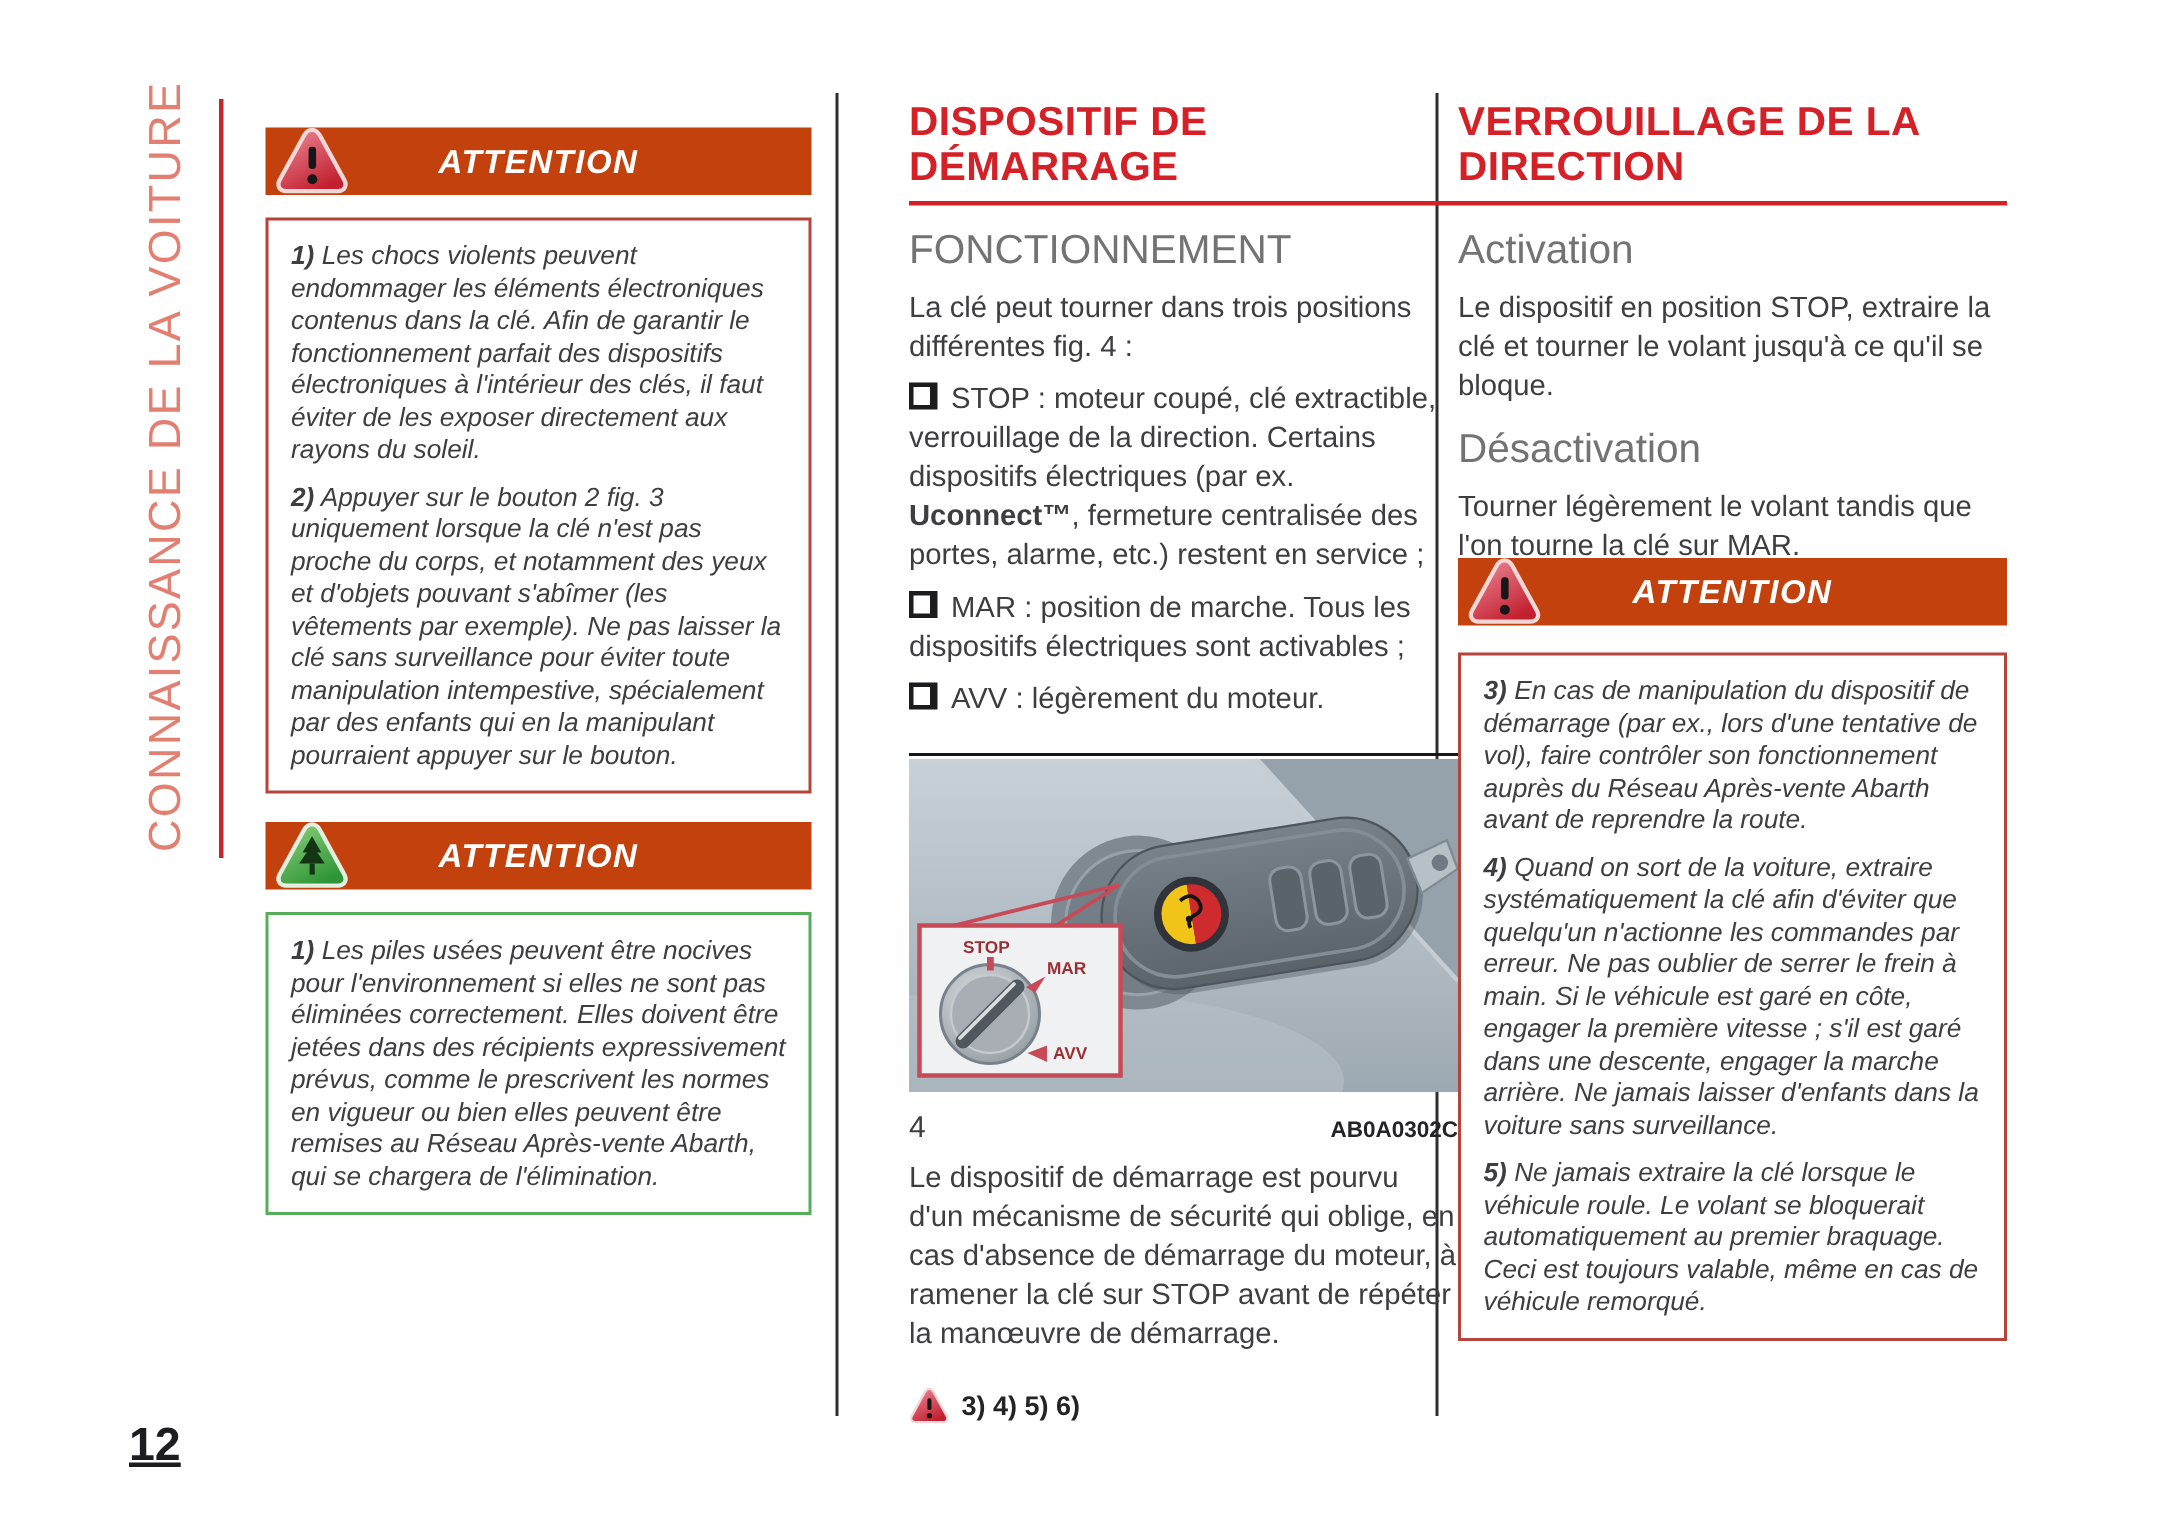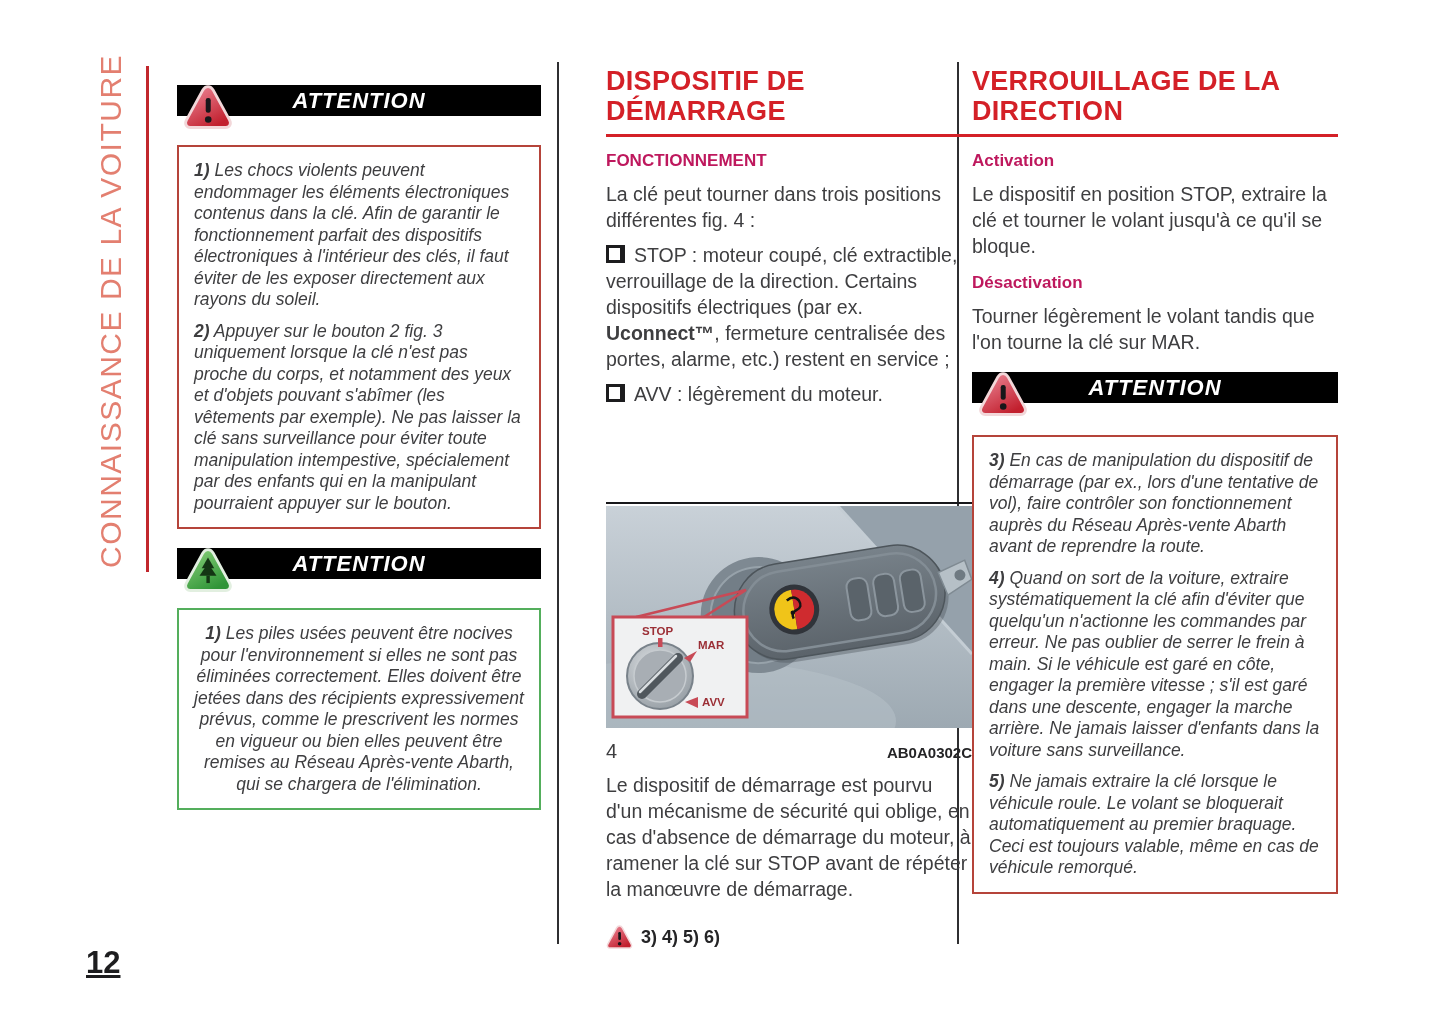--- a/index.html
+++ b/index.html
@@ -19,41 +19,41 @@
   .divider-2{left:957px;}
   .page-number{position:absolute;left:86px;top:945px;font-size:31px;font-weight:bold;color:#1d1d1f;text-decoration:underline;}
 
   
   .col{position:absolute;top:62px;height:900px;}
   .col-left{left:177px;width:364px;}
   .col-mid{left:575px;width:366px;margin-left:31px;}
   .col-right{left:972px;width:366px;}
 
   
-  .warn-bar{position:absolute;left:0;right:0;height:31px;background:#000000;
+  .warn-bar{position:absolute;left:0;right:0;height:45px;background:#c2410c;
     display:flex;align-items:center;justify-content:center;}
   .warn-bar .warn-title{color:#ffffff;font-style:italic;font-weight:bold;font-size:22px;letter-spacing:1px;}
   .warn-icon{position:absolute;left:6px;top:-3px;width:50px;height:50px;}
   .warn-box{position:absolute;left:0;right:0;padding:13px 15px;
     font-style:italic;font-size:17.5px;line-height:21.5px;color:#3e3e40;}
   .warn-box.red{border:2px solid #b5443a;}
   .warn-box.green{border:2px solid #54ae5c;}
   .warn-box p{margin:0 0 10px 0;}
   .warn-box p:last-child{margin-bottom:0;}
   .wnum{font-weight:bold;}
 
   
-  .lbar1{top:23px;} .lbox1{top:83px;} .lbar2{top:486px;} .lbox2{top:546px;text-align:center;}
+  .lbar1{top:23px;} .lbox1{top:83px;} .lbar2{top:486px;} .lbox2{top:546px;}
   
   .rbar{top:310px;} .rbox{top:373px;}
 
   
   .sec-title{font-size:27px;line-height:30px;font-weight:bold;color:#d42027;
     letter-spacing:.3px;margin:4px 0 0 0;padding-bottom:8px;border-bottom:3px solid #d42027;}
-  .sub-title{font-size:17px;font-weight:bold;color:#be185d;margin:14px 0 0 0;}
+  .sub-title{font-size:27px;font-weight:normal;color:#737373;margin:14px 0 0 0;}
   .body-p{font-size:19.5px;line-height:26px;margin:10px 0 0 0;color:#3e3e40;}
   .bullet{font-size:19.5px;line-height:26px;margin:9px 0 0 0;color:#3e3e40;}
   .sq{display:inline-block;width:11px;height:12px;border:3px solid #1c1c1e;border-right-width:5px;
     margin-right:9px;vertical-align:-1px;}
   .b{font-weight:bold;}
 
   
   .figure{position:absolute;top:440px;left:0;right:0;}
   .fig-rule{height:2px;background:#17171a;margin-bottom:2px;}
   .fig-caption{display:flex;justify-content:space-between;align-items:baseline;margin-top:8px;}
@@ -114,20 +114,21 @@
     <p><span class="wnum">1)</span> <span>Les piles usées peuvent être nocives pour l'environnement si elles ne sont pas éliminées correctement. Elles doivent être jetées dans des récipients expressivement prévus, comme le prescrivent les normes en vigueur ou bien elles peuvent être remises au Réseau Après-vente Abarth, qui se chargera de l'élimination.</span></p>
   </div>
 </section>
 
 <section class="col col-mid">
   <h1 class="sec-title">DISPOSITIF DE DÉMARRAGE</h1>
   <h2 class="sub-title">FONCTIONNEMENT</h2>
   <p class="body-p">La clé peut tourner dans trois positions différentes fig. 4 :</p>
 
   <p class="bullet"><span class="sq"></span><span>STOP : moteur coupé, clé extractible, verrouillage de la direction. Certains dispositifs électriques (par ex. </span><span class="b">Uconnect™</span><span>, fermeture centralisée des portes, alarme, etc.) restent en service ;</span></p>
+  <p class="bullet"><span class="sq"></span><span>MAR : position de marche. Tous les dispositifs électriques sont activables ;</span></p>
   <p class="bullet"><span class="sq"></span><span>AVV : légèrement du moteur.</span></p>
 
   <figure class="figure" style="margin:0;">
     <div class="fig-rule"></div>
     <svg width="366" height="222" viewBox="0 0 366 222">
       <defs>
         <linearGradient id="bgg" x1="0" y1="0" x2="0" y2="1">
           <stop offset="0" stop-color="#c9d1d8"></stop>
             <stop offset="1" stop-color="#9da9b2"></stop>
         </linearGradient>

